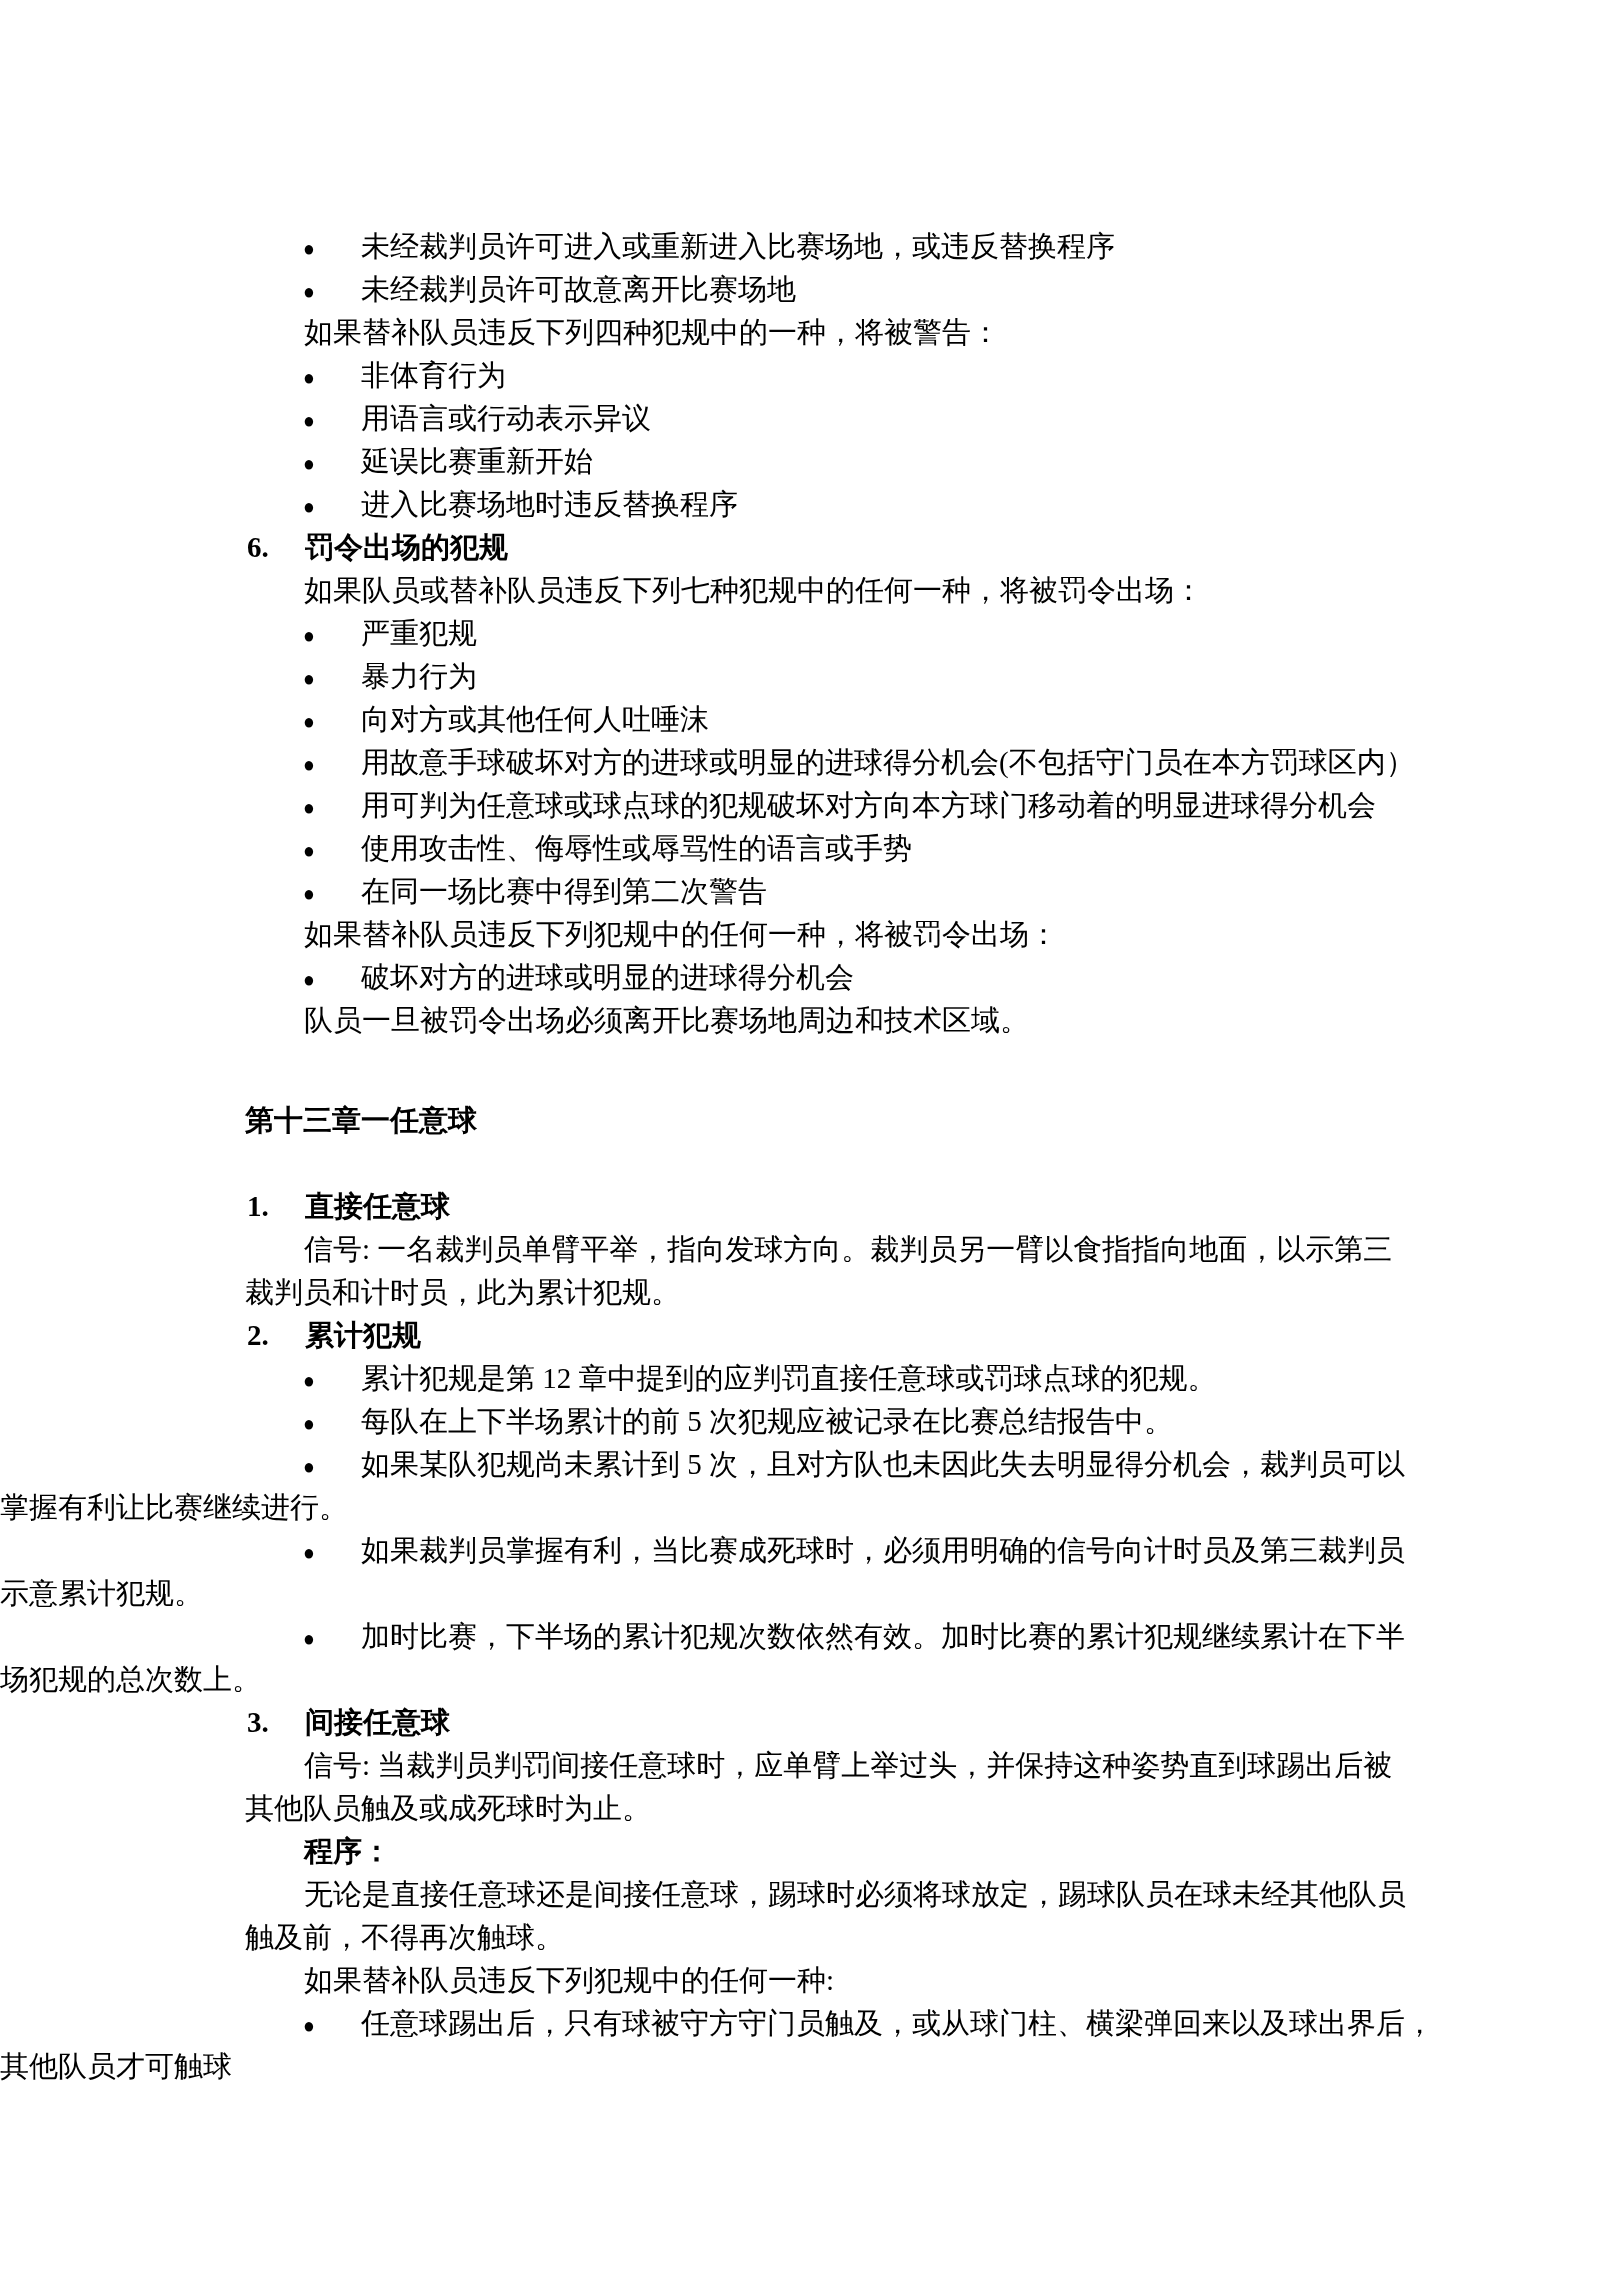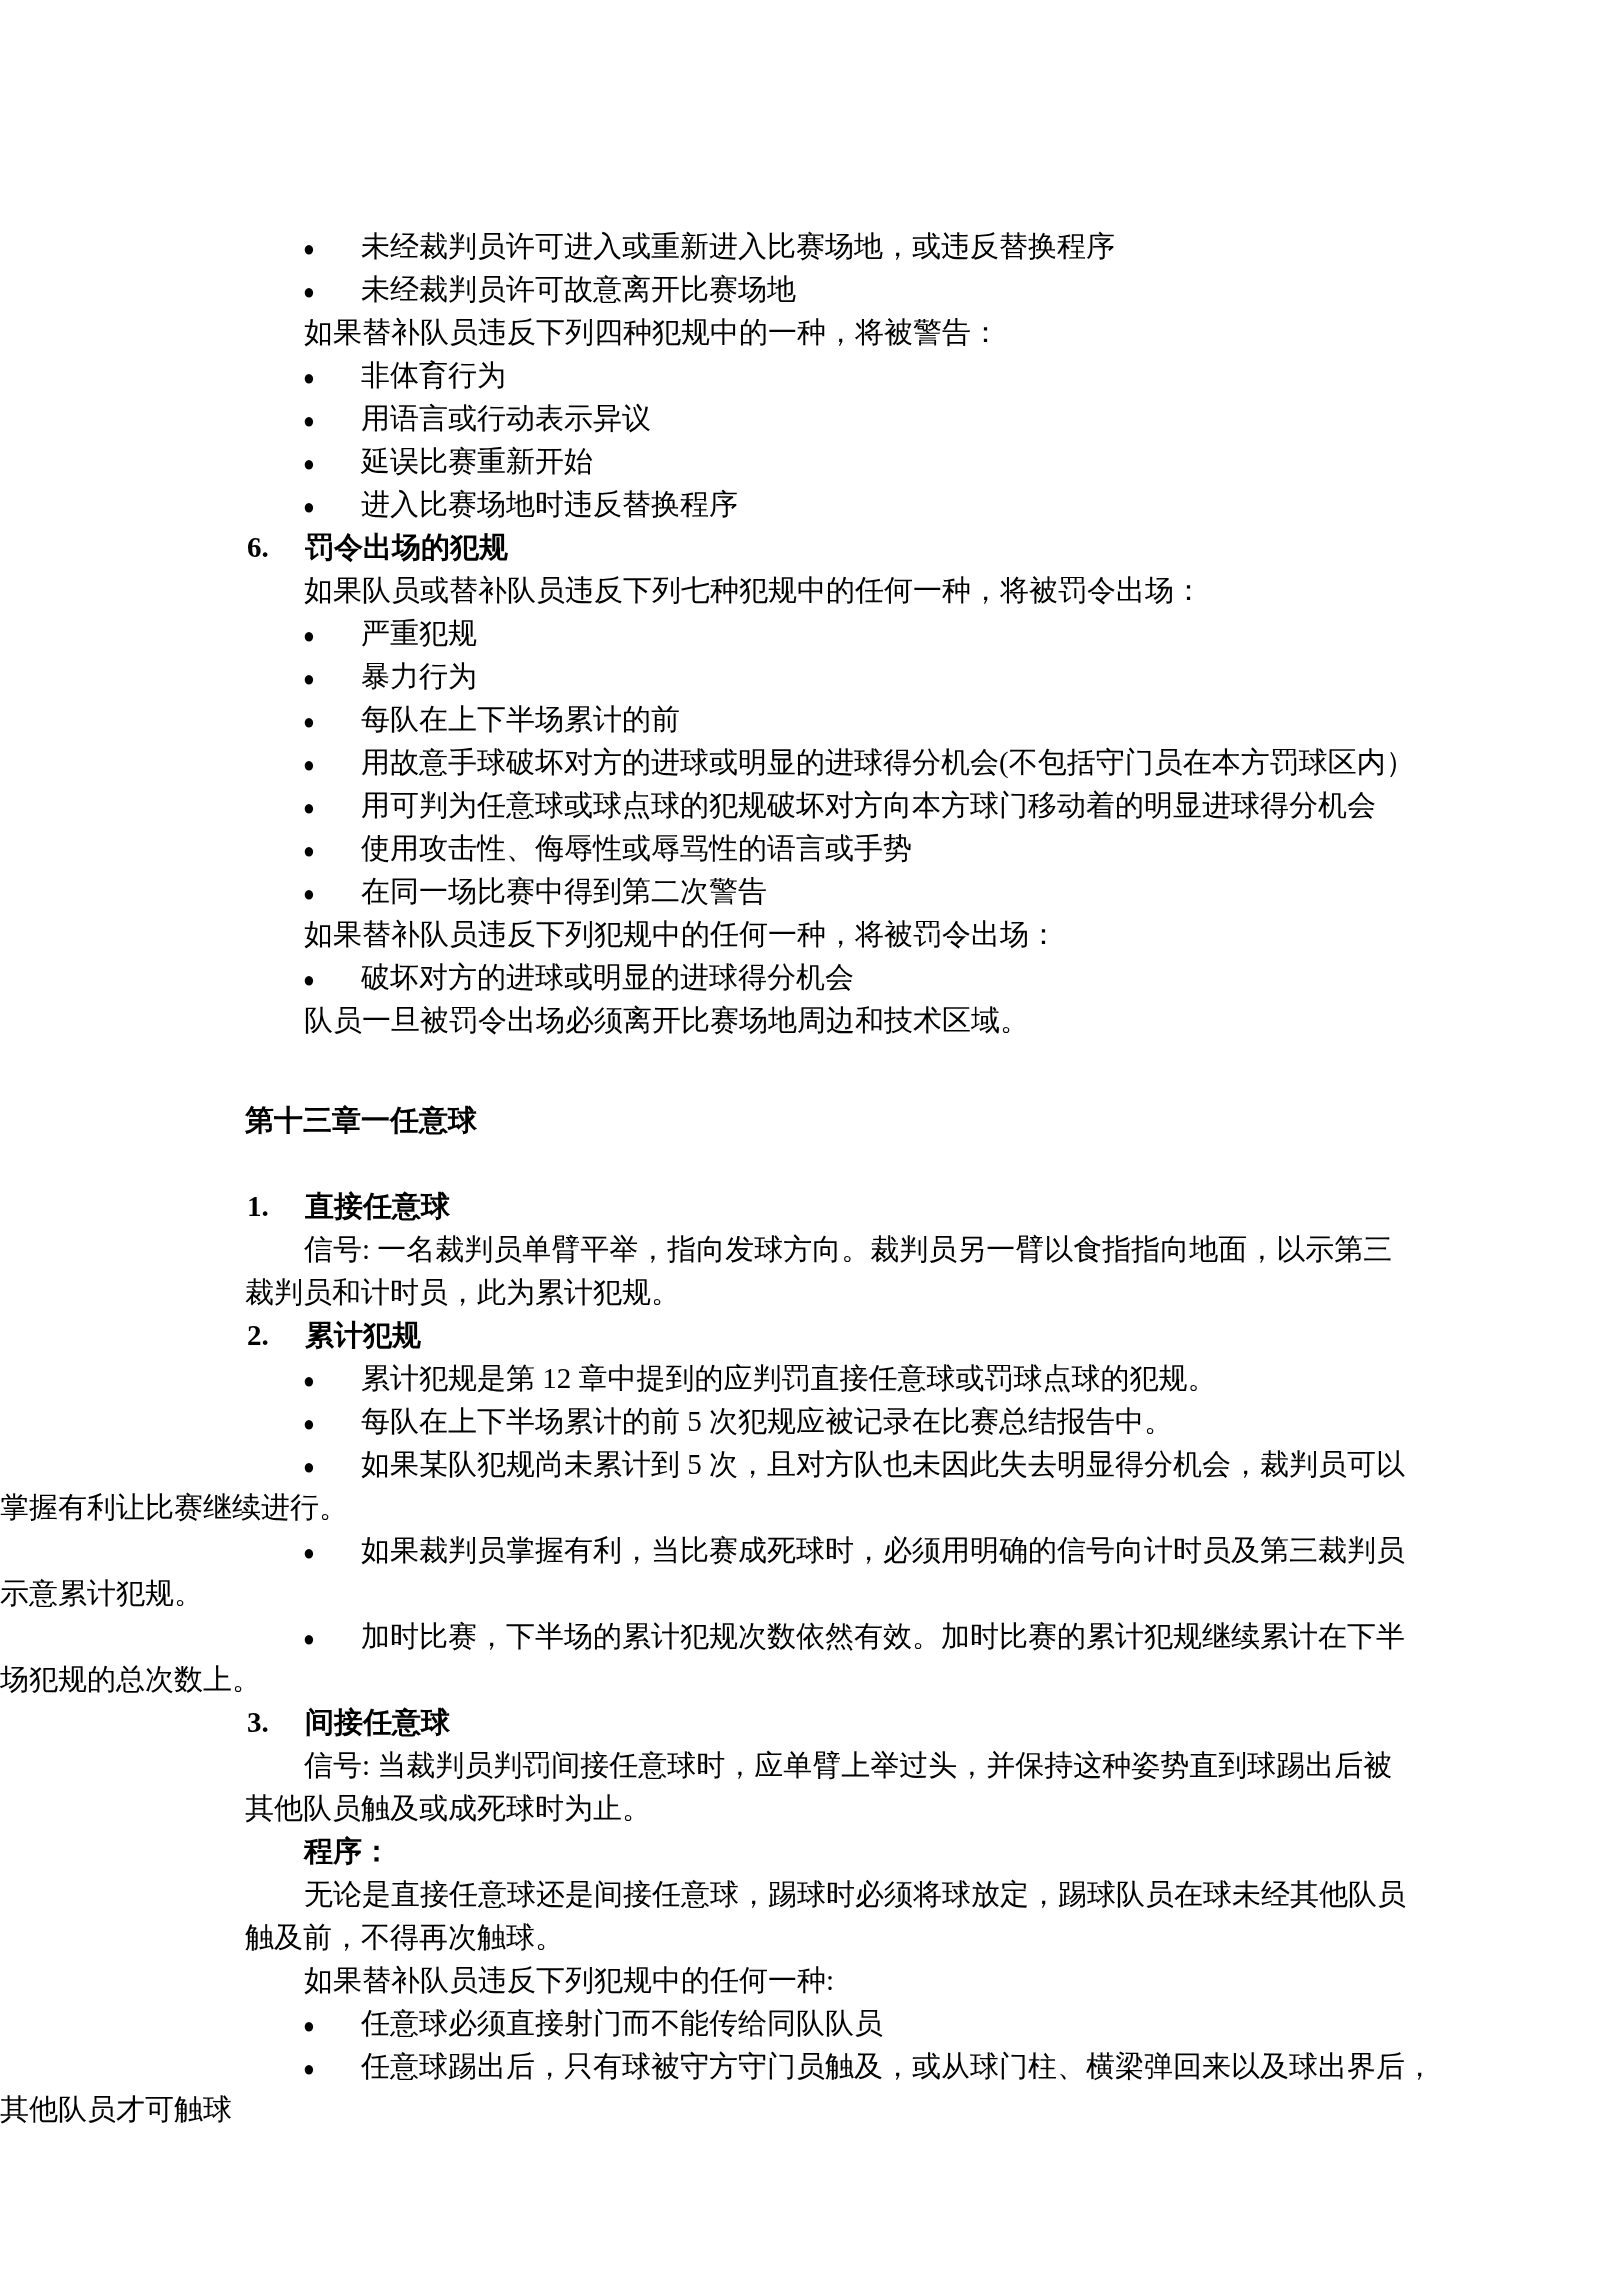--- a/index.html
+++ b/index.html
@@ -52,21 +52,21 @@
       <div class="ln ln-bullet"><span class="glyph">●</span><span>未经裁判员许可故意离开比赛场地</span></div>
       <div class="ln ln-para"><span>如果替补队员违反下列四种犯规中的一种，将被警告：</span></div>
       <div class="ln ln-bullet"><span class="glyph">●</span><span>非体育行为</span></div>
       <div class="ln ln-bullet"><span class="glyph">●</span><span>用语言或行动表示异议</span></div>
       <div class="ln ln-bullet"><span class="glyph">●</span><span>延误比赛重新开始</span></div>
       <div class="ln ln-bullet"><span class="glyph">●</span><span>进入比赛场地时违反替换程序</span></div>
       <div class="ln ln-num"><span class="num">6.</span><span class="bold">罚令出场的犯规</span></div>
       <div class="ln ln-para"><span>如果队员或替补队员违反下列七种犯规中的任何一种，将被罚令出场：</span></div>
       <div class="ln ln-bullet"><span class="glyph">●</span><span>严重犯规</span></div>
       <div class="ln ln-bullet"><span class="glyph">●</span><span>暴力行为</span></div>
-      <div class="ln ln-bullet"><span class="glyph">●</span><span>每队在上下半场累计的前</span></div>
+      <div class="ln ln-bullet"><span class="glyph">●</span><span>向对方或其他任何人吐唾沫</span></div>
       <div class="ln ln-bullet"><span class="glyph">●</span><span>用故意手球破坏对方的进球或明显的进球得分机会(不包括守门员在本方罚球区内）</span></div>
       <div class="ln ln-bullet"><span class="glyph">●</span><span>用可判为任意球或球点球的犯规破坏对方向本方球门移动着的明显进球得分机会</span></div>
       <div class="ln ln-bullet"><span class="glyph">●</span><span>使用攻击性、侮辱性或辱骂性的语言或手势</span></div>
       <div class="ln ln-bullet"><span class="glyph">●</span><span>在同一场比赛中得到第二次警告</span></div>
       <div class="ln ln-para"><span>如果替补队员违反下列犯规中的任何一种，将被罚令出场：</span></div>
       <div class="ln ln-bullet"><span class="glyph">●</span><span>破坏对方的进球或明显的进球得分机会</span></div>
       <div class="ln ln-para"><span>队员一旦被罚令出场必须离开比赛场地周边和技术区域。</span></div>
       <div class="ln ln-blank"></div>
       <div class="ln ln-chapter"><span>第十三章一任意球</span></div>
       <div class="ln ln-blank"></div>
@@ -82,18 +82,17 @@
       <div class="ln ln-bullet-cont"><span>示意累计犯规。</span></div>
       <div class="ln ln-bullet"><span class="glyph">●</span><span>加时比赛，下半场的累计犯规次数依然有效。加时比赛的累计犯规继续累计在下半</span></div>
       <div class="ln ln-bullet-cont"><span>场犯规的总次数上。</span></div>
       <div class="ln ln-num"><span class="num">3.</span><span class="bold">间接任意球</span></div>
       <div class="ln ln-para"><span>信号: 当裁判员判罚间接任意球时，应单臂上举过头，并保持这种姿势直到球踢出后被</span></div>
       <div class="ln ln-margin"><span>其他队员触及或成死球时为止。</span></div>
       <div class="ln ln-para bold"><span>程序：</span></div>
       <div class="ln ln-para"><span>无论是直接任意球还是间接任意球，踢球时必须将球放定，踢球队员在球未经其他队员</span></div>
       <div class="ln ln-margin"><span>触及前，不得再次触球。</span></div>
       <div class="ln ln-para"><span>如果替补队员违反下列犯规中的任何一种:</span></div>
-      <div class="ln ln-bullet"><span class="glyph">●</span><span>任意球必须直接射门而不能传给同队队员</span></div>
       <div class="ln ln-bullet"><span class="glyph">●</span><span>任意球踢出后，只有球被守方守门员触及，或从球门柱、横梁弹回来以及球出界后，</span></div>
       <div class="ln ln-bullet-cont"><span>其他队员才可触球</span></div>
     </div>
 </div>
 
 
 </body></html>

